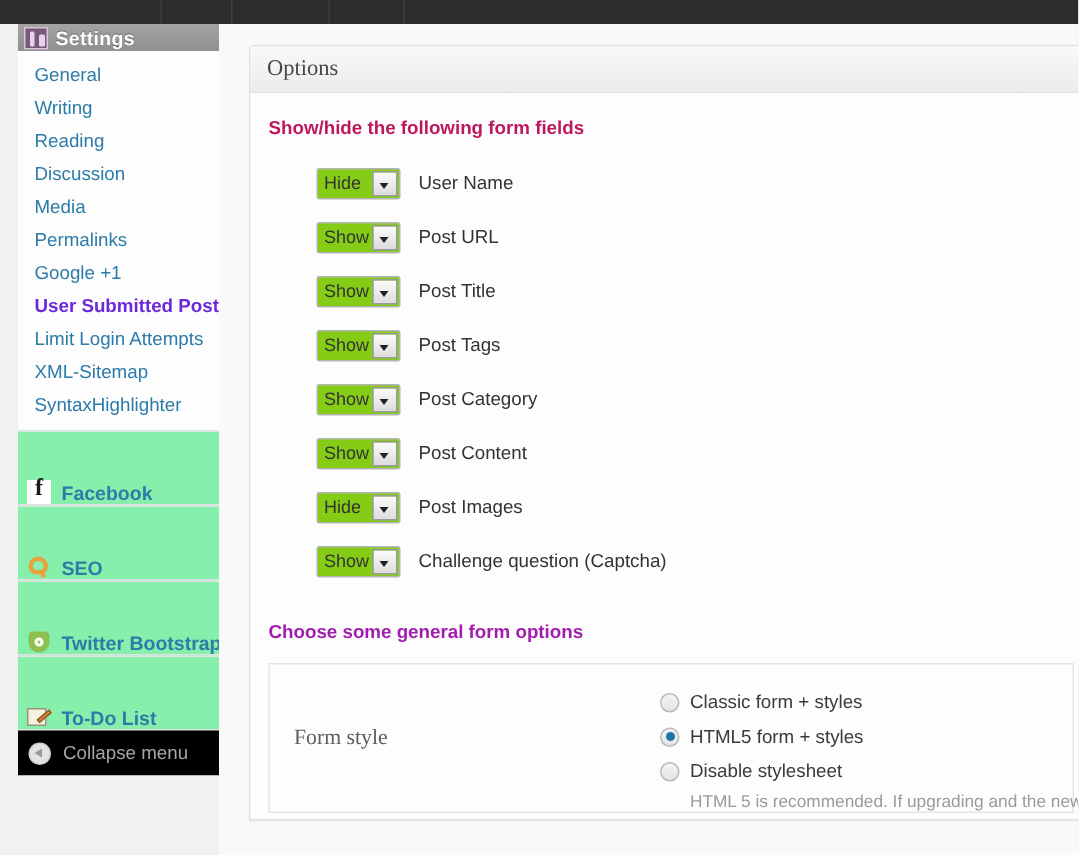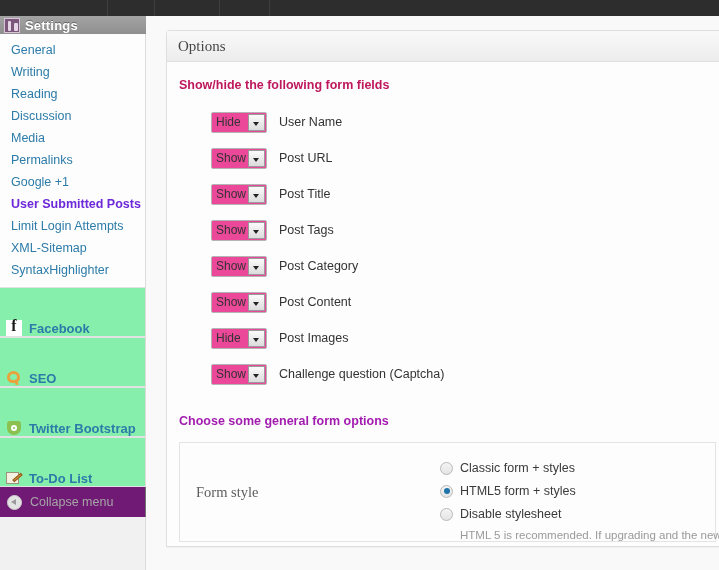--- a/index.html
+++ b/index.html
@@ -35,20 +35,21 @@
   .adminbar .seg.s4 { width: 50px; }
   .adminbar .seg.fill { flex: 1; border-right: none; }
 
   
   .menucol {
     position: absolute;
     top: 16px; left: 0;
     width: 146px;
     height: 554px;
     background: #f1f1f1;
+    padding-left: 12px;
   }
   .menu-head {
     position: relative;
     height: 18px;
     background: #9a9a9a;
     background: linear-gradient(to bottom, #a3a3a3 0%, #8f8f8f 100%);
     display: flex;
     align-items: center;
     padding-left: 4px;
     box-sizing: border-box;
@@ -196,21 +197,21 @@
     border: 1px solid #8a5b22;
     box-sizing: border-box;
   }
 
   .collapse-row {
     display: flex;
     align-items: center;
     height: 30px;
     padding-left: 7px;
     box-sizing: border-box;
-    background: #701a75;
+    background: #000000;
     border-right: 1px solid #737373;
   }
   .collapse-circle {
     width: 15px; height: 15px;
     border-radius: 50%;
     background: #e3e3e3;
     border: 1px solid #cfcfcf;
     box-sizing: border-box;
     position: relative;
     flex: none;
@@ -295,21 +296,21 @@
   .field-row {
     display: flex;
     align-items: center;
     height: 36px;
   }
   .field-row .sel-wrap {
     margin-left: 33px;
     display: flex;
     align-items: stretch;
     height: 21px;
-    background: #ec4899;
+    background: #84cc16;
     border: 1px solid #b4b4b4;
     border-radius: 2px;
     box-sizing: border-box;
     width: 56px;
   }
   .field-row .sel-text {
     flex: 1;
     font-size: 12px;
     color: #333;
     display: flex;

